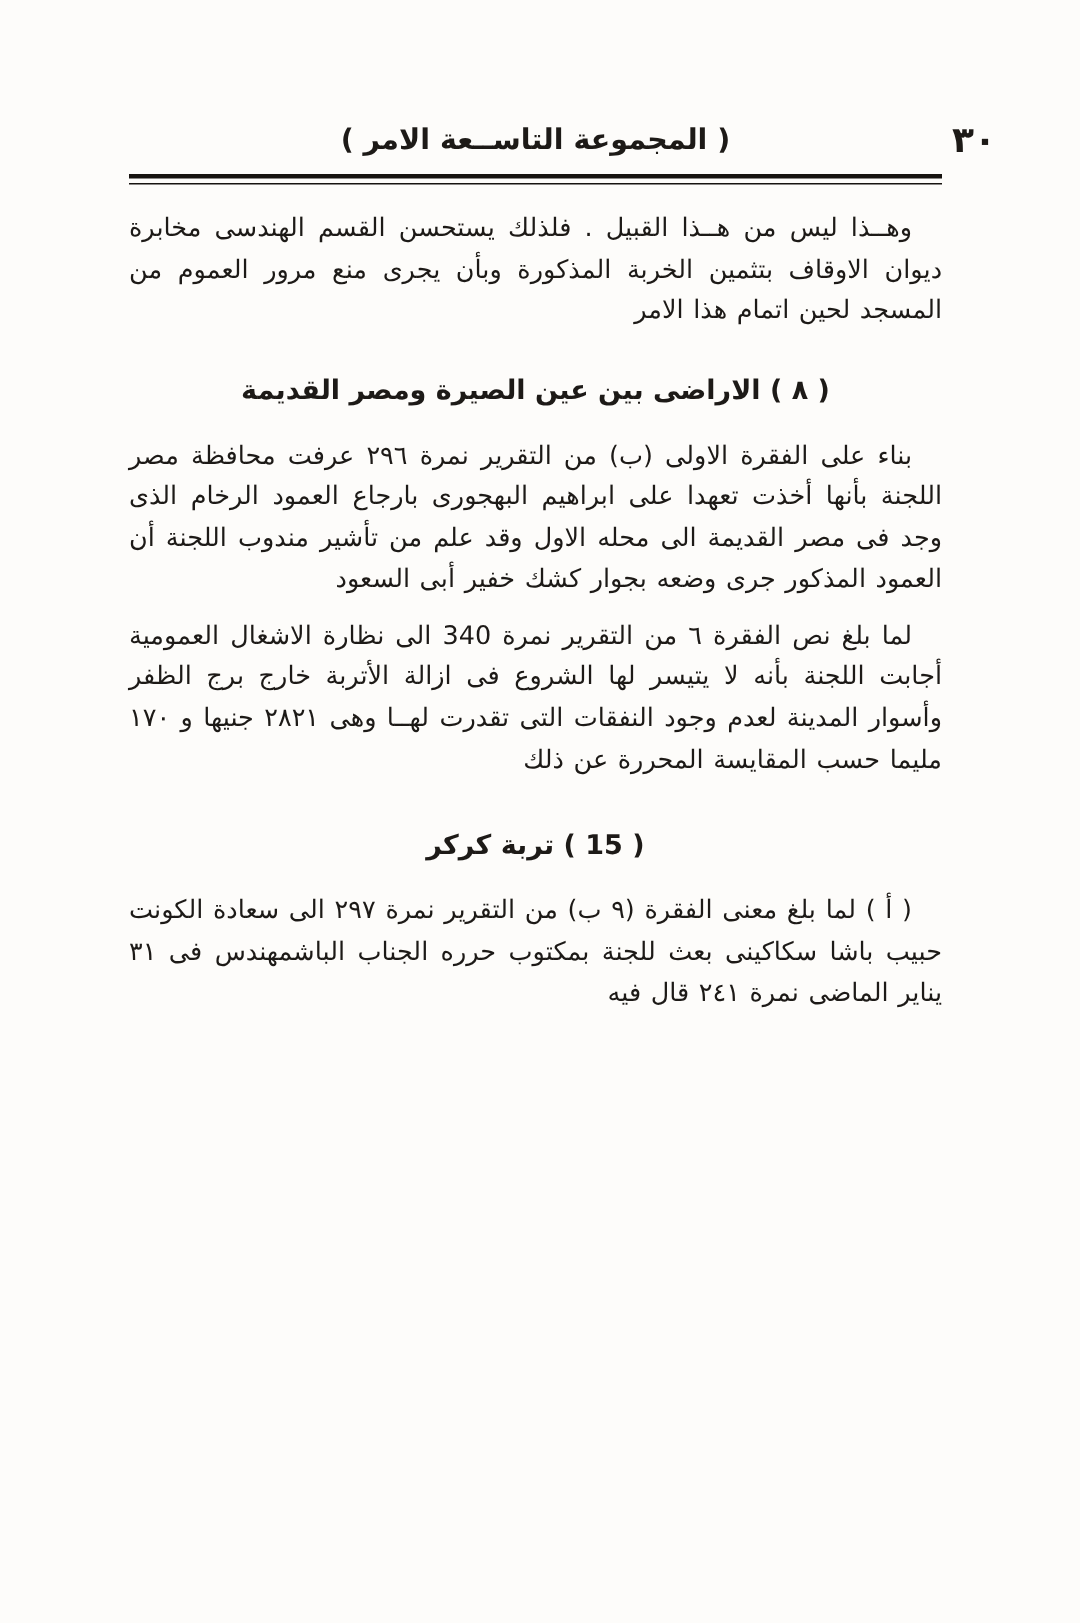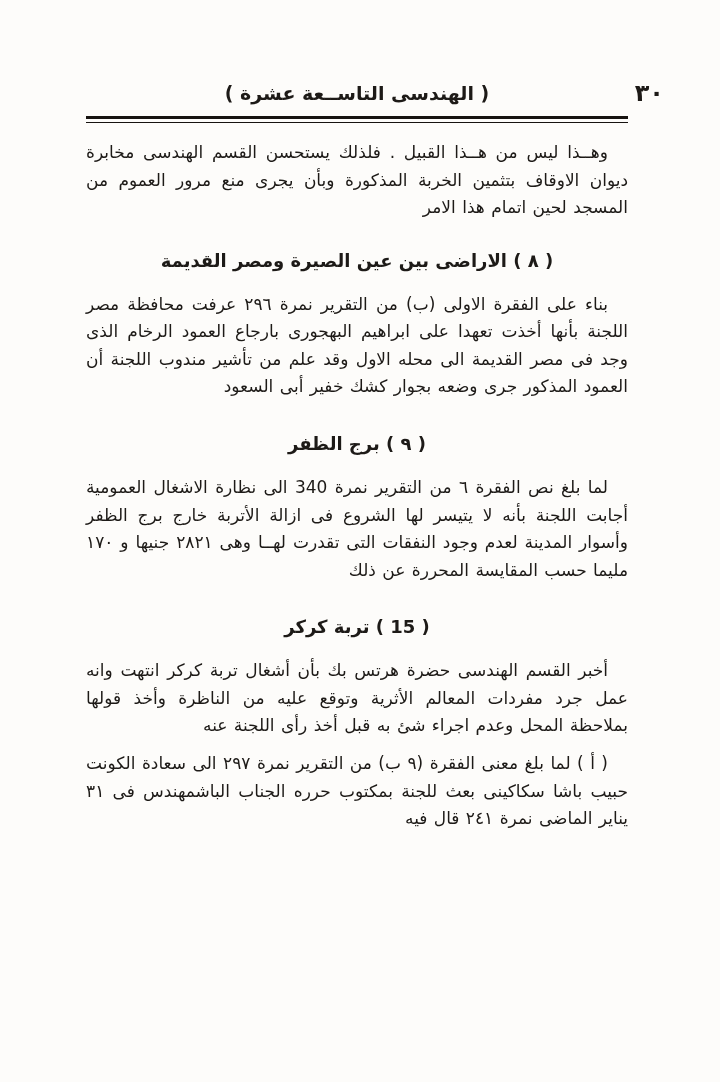--- a/index.html
+++ b/index.html
@@ -74,34 +74,32 @@
   }
   .section-heading.small-gap { margin-top: 30px; }
 </style>
 </head>
 <body>
 
 <div class="scan-page">
 
   <header class="page-header">
     <span class="page-number">٣٠</span>
-    <span class="header-title">( الهندسى التاســعة عشرة )</span>
+    <span class="header-title">( المجموعة التاســعة الامر )</span>
   </header>
 
   <div class="header-rule"></div>
 
   <main class="content">
 
     <p class="para">وهــذا ليس من هــذا القبيل . فلذلك يستحسن القسم الهندسى مخابرة ديوان الاوقاف بتثمين الخربة المذكورة وبأن يجرى منع مرور العموم من المسجد لحين اتمام هذا الامر</p>
 
     <h2 class="section-heading">( ٨ ) الاراضى بين عين الصيرة ومصر القديمة</h2>
     <p class="para">بناء على الفقرة الاولى (ب) من التقرير نمرة ٢٩٦ عرفت محافظة مصر اللجنة بأنها أخذت تعهدا على ابراهيم البهجورى بارجاع العمود الرخام الذى وجد فى مصر القديمة الى محله الاول وقد علم من تأشير مندوب اللجنة أن العمود المذكور جرى وضعه بجوار كشك خفير أبى السعود</p>
 
-    <h2 class="section-heading small-gap">( ٩ ) برج الظفر</h2>
     <p class="para">لما بلغ نص الفقرة ٦ من التقرير نمرة 340 الى نظارة الاشغال العمومية أجابت اللجنة بأنه لا يتيسر لها الشروع فى ازالة الأتربة خارج برج الظفر وأسوار المدينة لعدم وجود النفقات التى تقدرت لهــا وهى ٢٨٢١ جنيها و ١٧٠ مليما حسب المقايسة المحررة عن ذلك</p>
 
     <h2 class="section-heading small-gap">( 15 ) تربة كركر</h2>
-    <p class="para">أخبر القسم الهندسى حضرة هرتس بك بأن أشغال تربة كركر انتهت وانه عمل جرد مفردات المعالم الأثرية وتوقع عليه من الناظرة وأخذ قولها بملاحظة المحل وعدم اجراء شئ به قبل أخذ رأى اللجنة عنه</p>
 
     <p class="para">( أ ) لما بلغ معنى الفقرة (٩ ب) من التقرير نمرة ٢٩٧ الى سعادة الكونت حبيب باشا سكاكينى بعث للجنة بمكتوب حرره الجناب الباشمهندس فى ٣١ يناير الماضى نمرة ٢٤١ قال فيه</p>
 
   </main>
 </div>
 
 </body></html>

